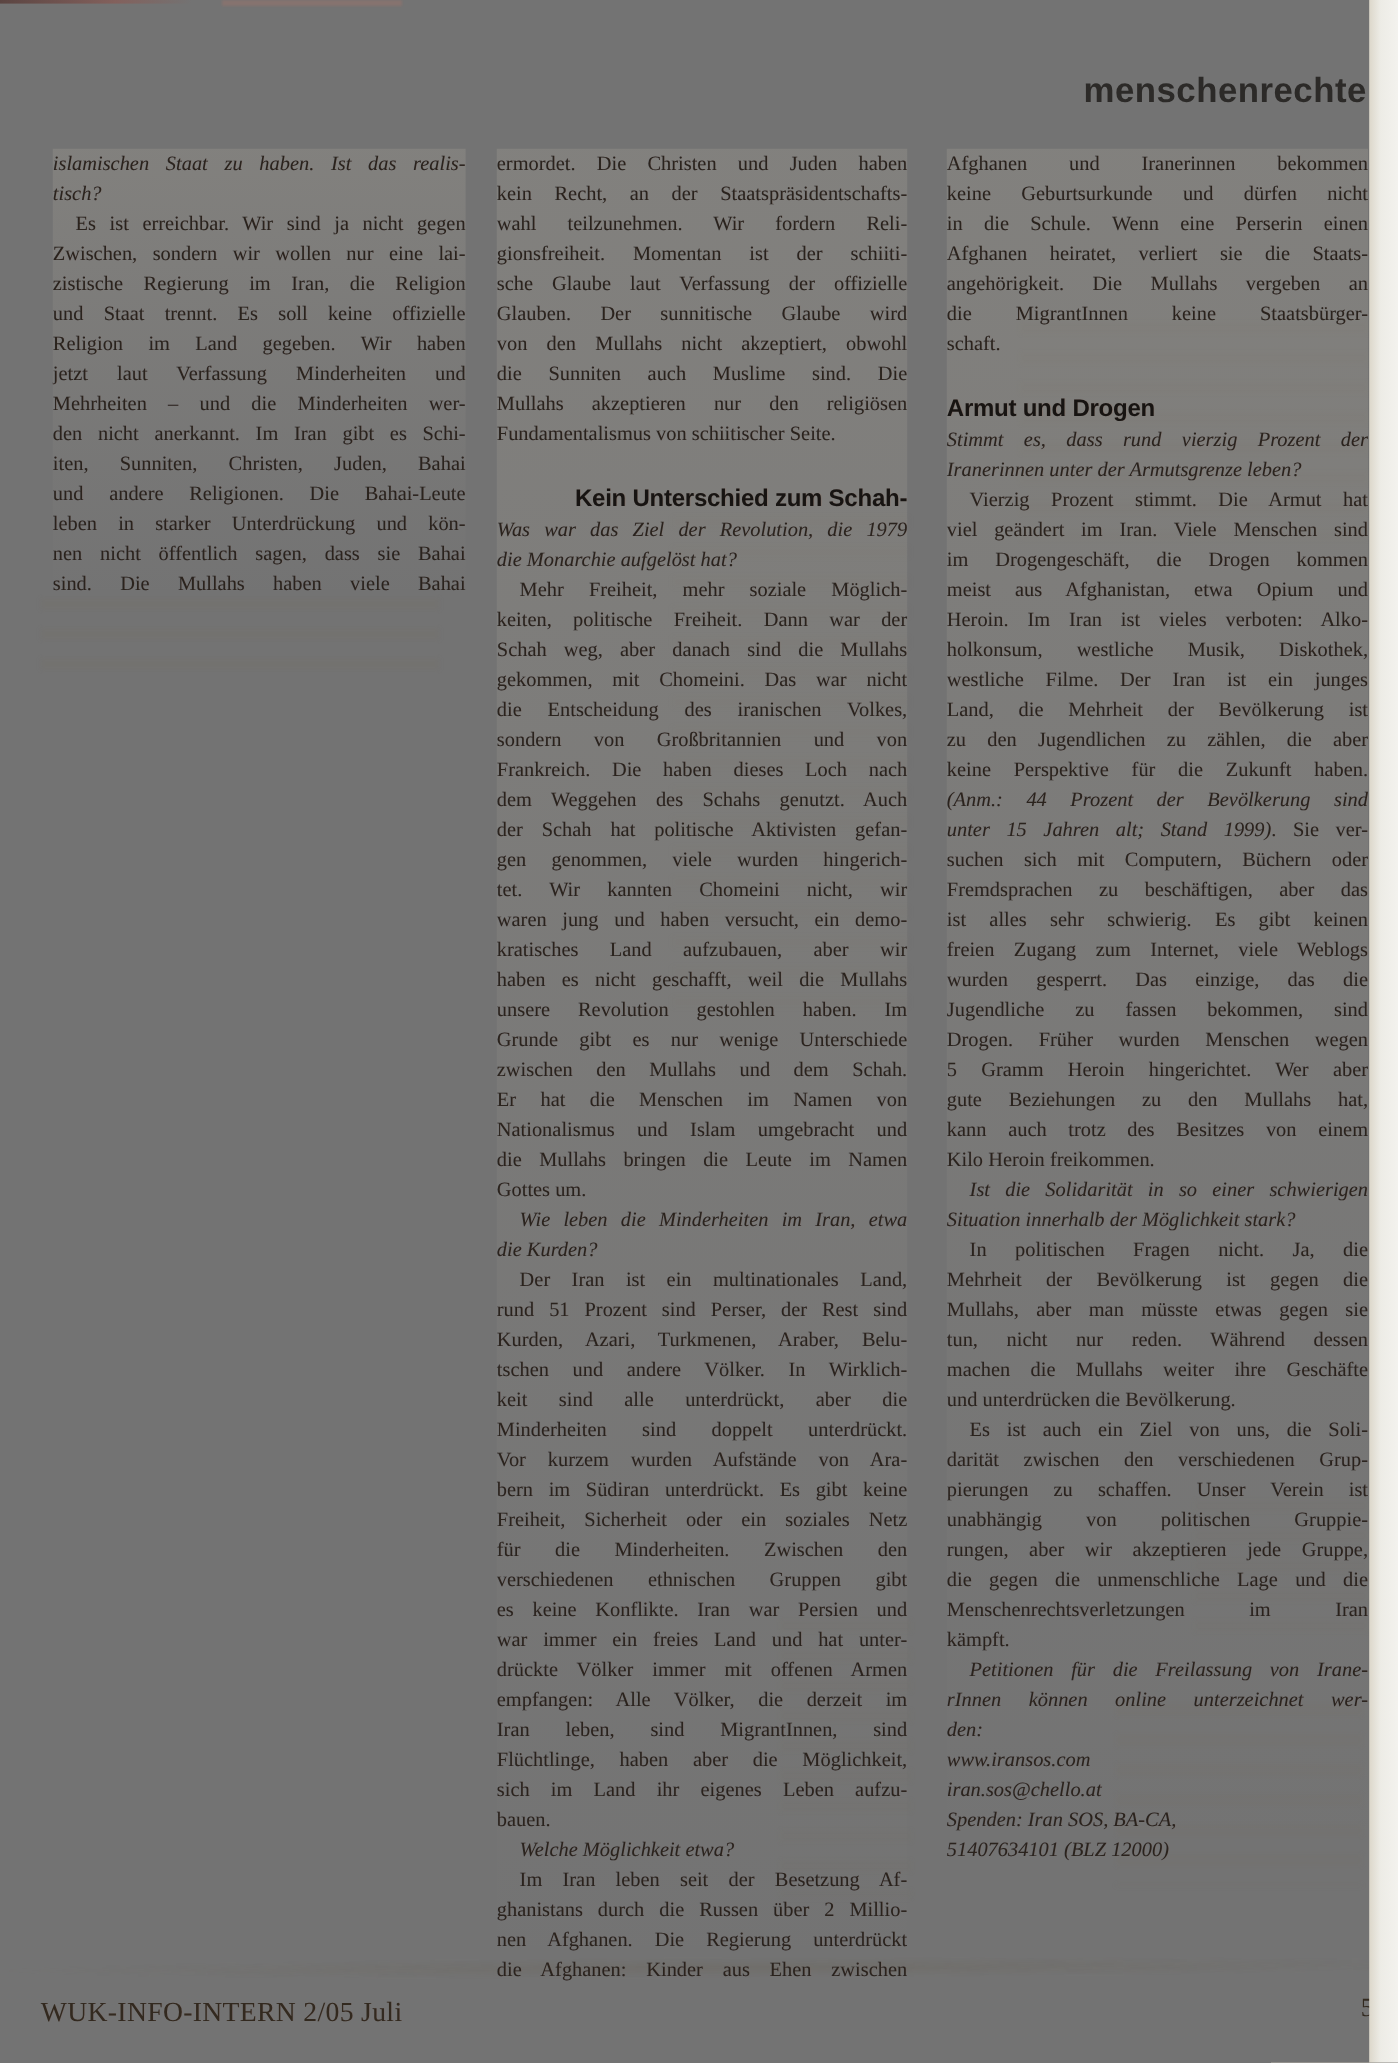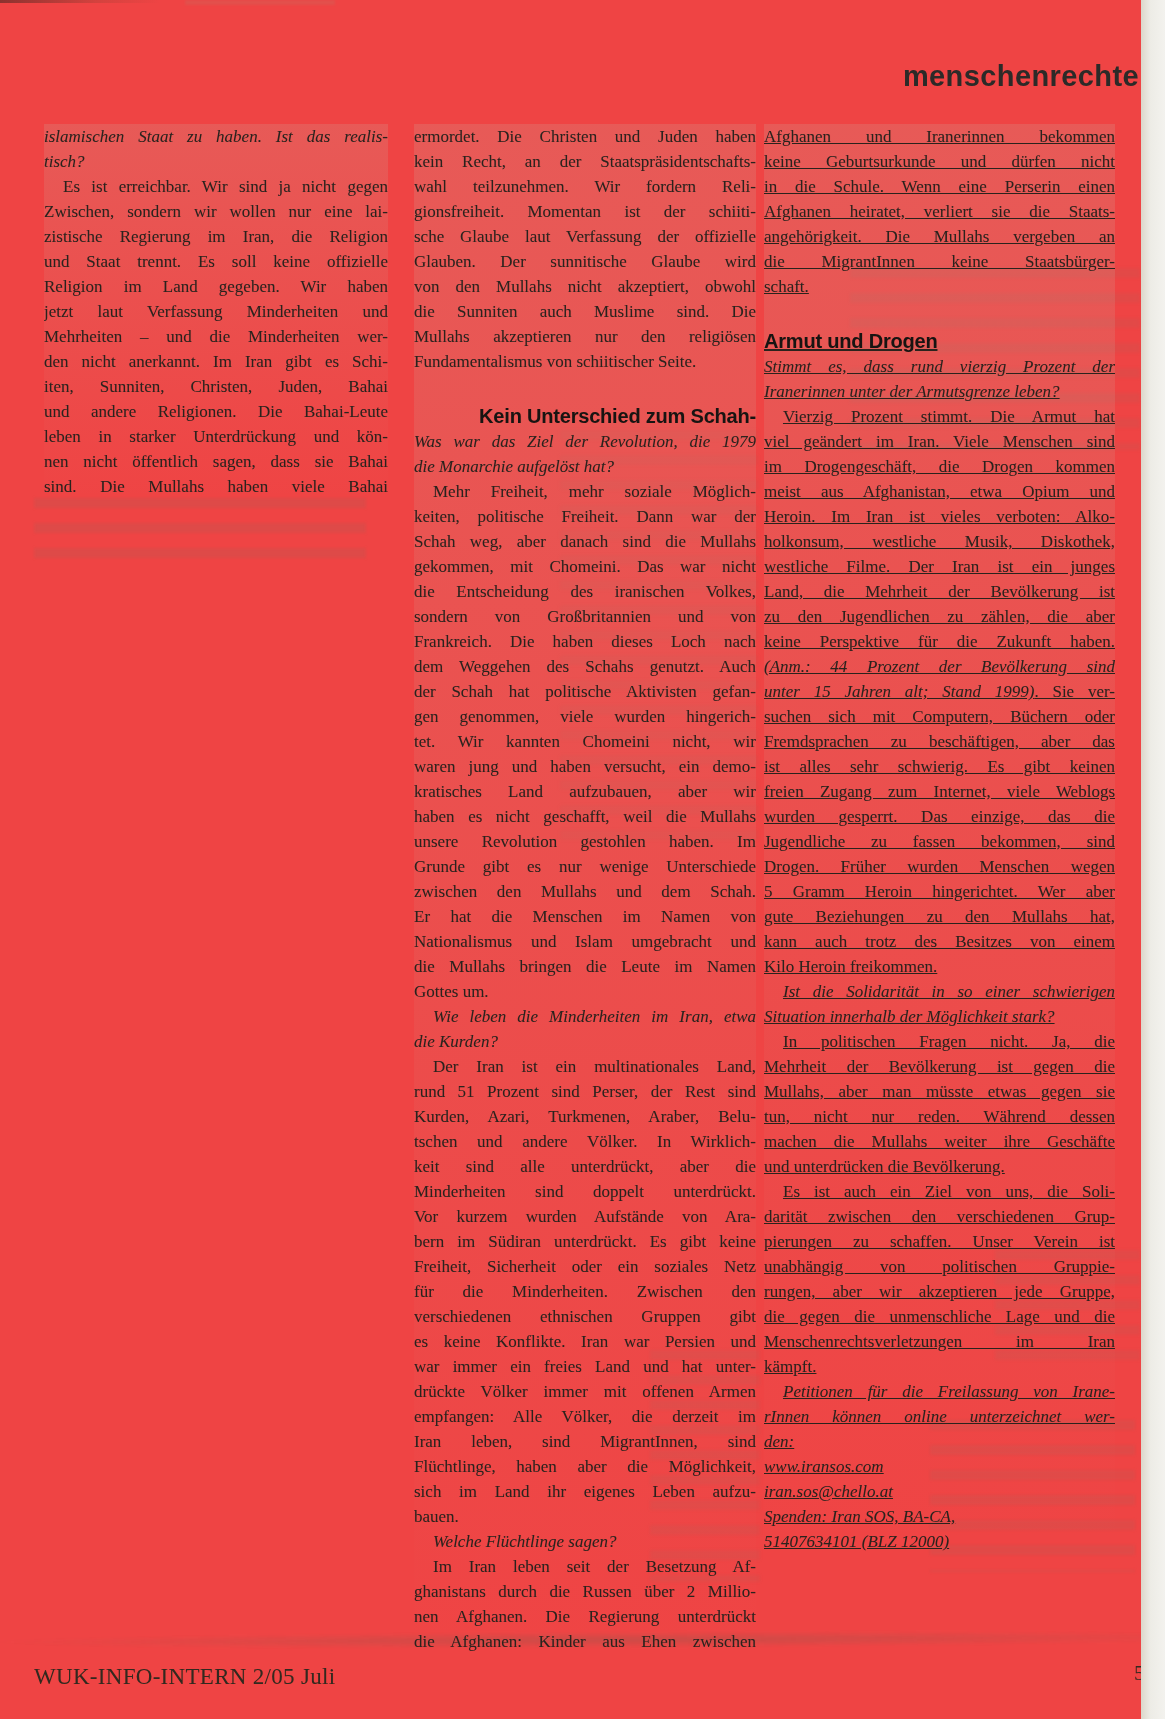--- a/index.html
+++ b/index.html
@@ -1,32 +1,32 @@
 <!DOCTYPE html>
 <html><head>
 <meta charset="utf-8">
 <style>
   html,body{margin:0;padding:0;background:#c8c4ba;}
   .page{
     position:relative;width:1165px;height:1719px;margin:0 auto;overflow:hidden;
     background:linear-gradient(180deg,#f8f4e9 0%,#f2edе0 4%,#f0ebde 8%,#eee8db 55%,#f1ecdf 90%,#f4f0e5 100%);
-    background-color:#ef4444;
+    background-color:#737373;
     font-family:"Liberation Serif",serif;color:#2a231d;
   }
   .header{
     position:absolute;top:60px;right:26px;
     font-family:"Liberation Sans",sans-serif;font-weight:bold;
     font-size:29px;letter-spacing:.4px;color:#2c2a28;
   }
   .col{position:absolute;top:124px;z-index:2;
     background:linear-gradient(180deg,rgba(197,190,174,.18),rgba(197,190,174,.05) 70%,rgba(197,190,174,0));
   }
   #c1{left:44px;width:344px;}
   #c2{left:414px;width:342px;}
-  #c3{left:764px;width:351px;text-decoration:underline;}
+  #c3{left:789px;width:351px;}
   .line{
     height:25px;line-height:25px;font-size:17px;overflow:hidden;
     text-align:justify;text-align-last:justify;
     text-shadow:.4px 0 0 rgba(150,50,25,.10),-.4px 0 0 rgba(30,60,120,.10);
   }
   .line.nj{text-align:right;text-align-last:left;}
   .line.ind{text-indent:19px;}
   .blk.i .line,.line.i{font-style:italic;}
   .blk.h{margin-top:30px;}
   .blk.h .line{
@@ -162,21 +162,21 @@
         <div class="line">es keine Konflikte. Iran war Persien und</div>
         <div class="line">war immer ein freies Land und hat unter-</div>
         <div class="line">drückte Völker immer mit offenen Armen</div>
         <div class="line">empfangen: Alle Völker, die derzeit im</div>
         <div class="line">Iran leben, sind MigrantInnen, sind</div>
         <div class="line">Flüchtlinge, haben aber die Möglichkeit,</div>
         <div class="line">sich im Land ihr eigenes Leben aufzu-</div>
         <div class="line nj">bauen.</div>
       </div>
       <div class="blk i">
-        <div class="line nj ind">Welche Flüchtlinge sagen?</div>
+        <div class="line nj ind">Welche Möglichkeit etwa?</div>
       </div>
       <div class="blk b">
         <div class="line ind">Im Iran leben seit der Besetzung Af-</div>
         <div class="line">ghanistans durch die Russen über 2 Millio-</div>
         <div class="line">nen Afghanen. Die Regierung unterdrückt</div>
         <div class="line">die Afghanen: Kinder aus Ehen zwischen</div>
       </div>
     </div>
   <div class="col" id="c3">
       <div class="blk b">

